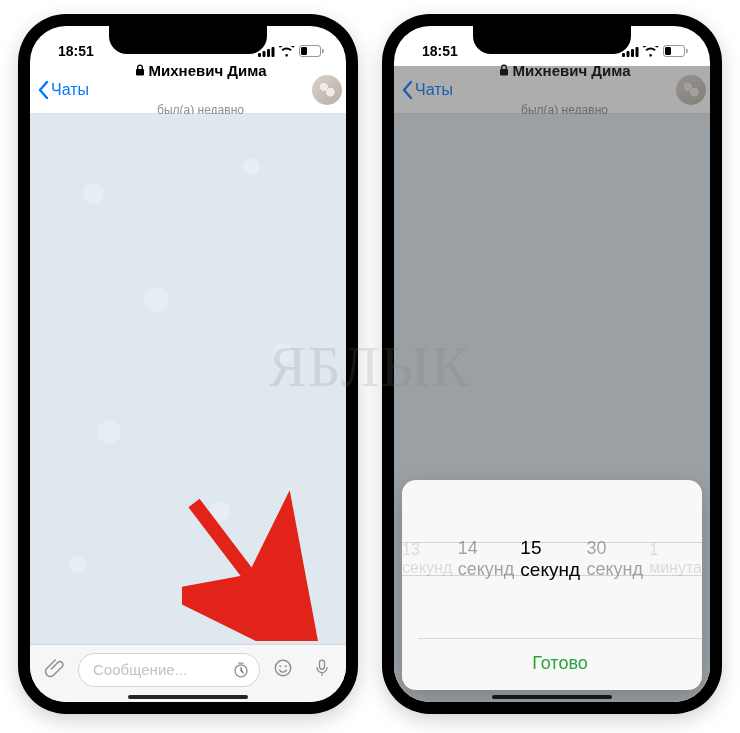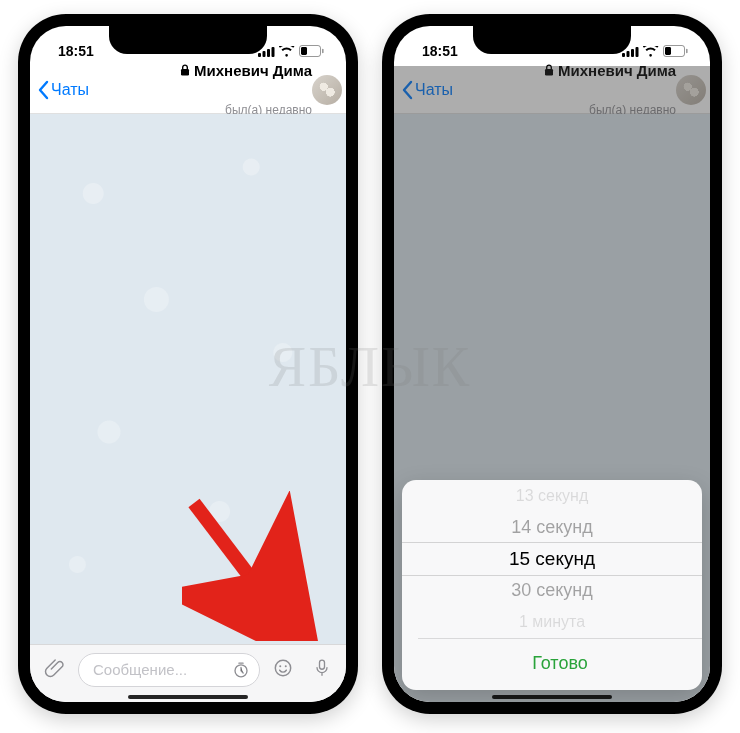--- a/index.html
+++ b/index.html
@@ -72,21 +72,21 @@
   .nav-left {
     display: flex;
     align-items: center;
     color: #007aff;
     font-size: 16px;
     gap: 1px;
   }
   .nav-left svg { flex: 0 0 auto; }
   .nav-center {
     flex: 1;
-    text-align: right;
+    text-align: center;
     line-height: 1.15;
   }
   .nav-title {
     display: inline-flex;
     align-items: center;
     gap: 4px;
     font-size: 15px;
     font-weight: 600;
     color: #000;
   }
@@ -155,21 +155,21 @@
     left: 8px; right: 8px; bottom: 12px;
     background: #f8f8f9;
     border-radius: 14px;
     overflow: hidden;
     box-shadow: 0 8px 24px rgba(0,0,0,.18);
   }
   .picker {
     height: 158px;
     position: relative;
     display: flex;
-    flex-direction: column;
+    flex-direction: row;
     align-items: center;
     justify-content: center;
     font-size: 19px;
     color: #000;
   }
   .picker .row { height: 34px; display:flex; align-items:center; }
   .picker .faded1 { color: rgba(0,0,0,.35); font-size: 18px; }
   .picker .faded2 { color: rgba(0,0,0,.12); font-size: 16px; }
   .picker .selband {
     position: absolute; left: 0; right: 0; top: 50%; height: 34px;

